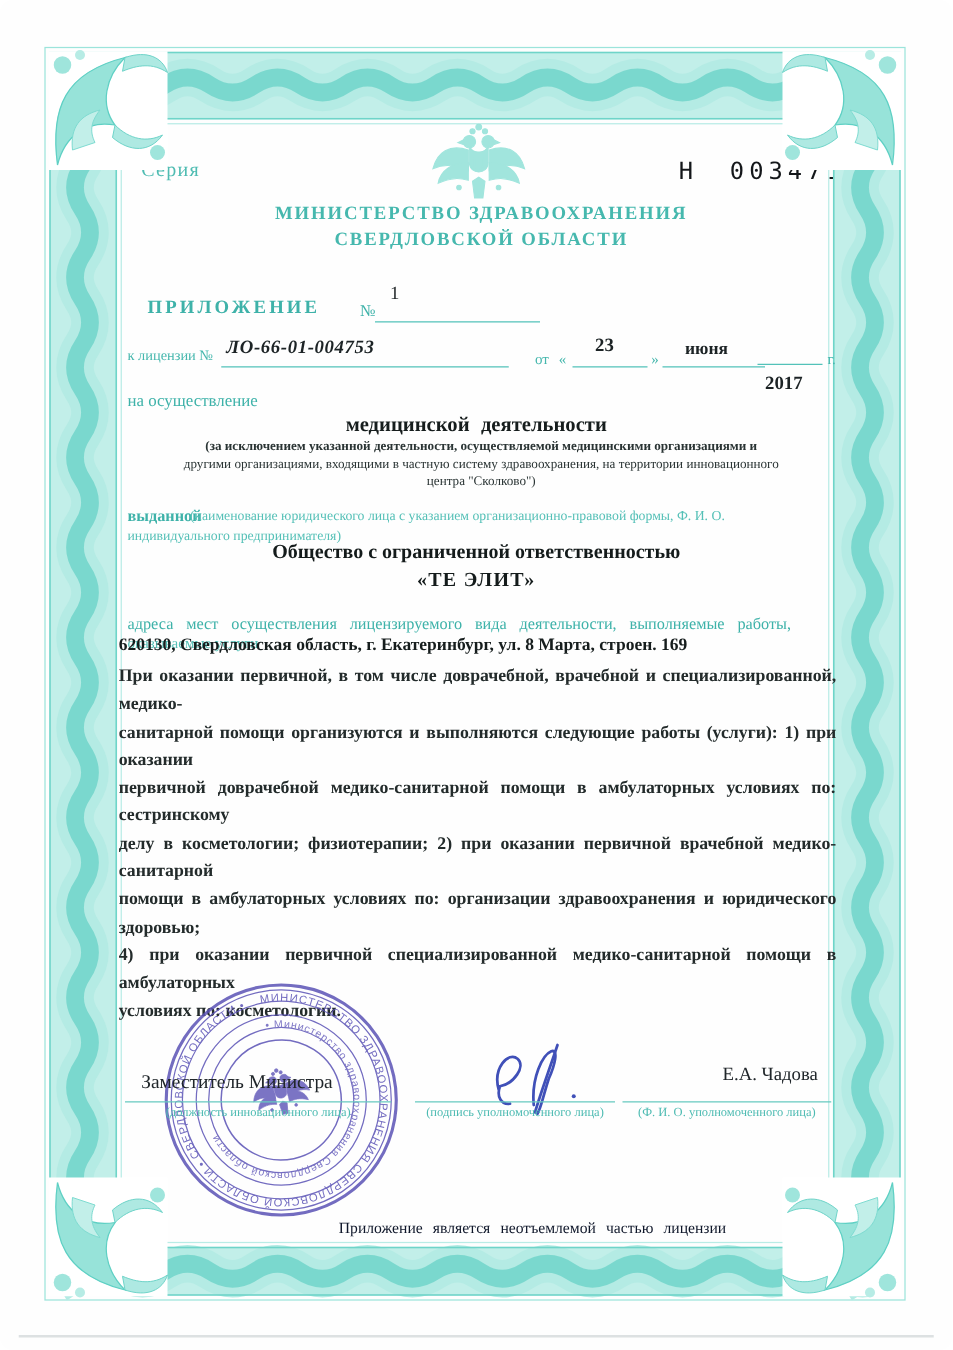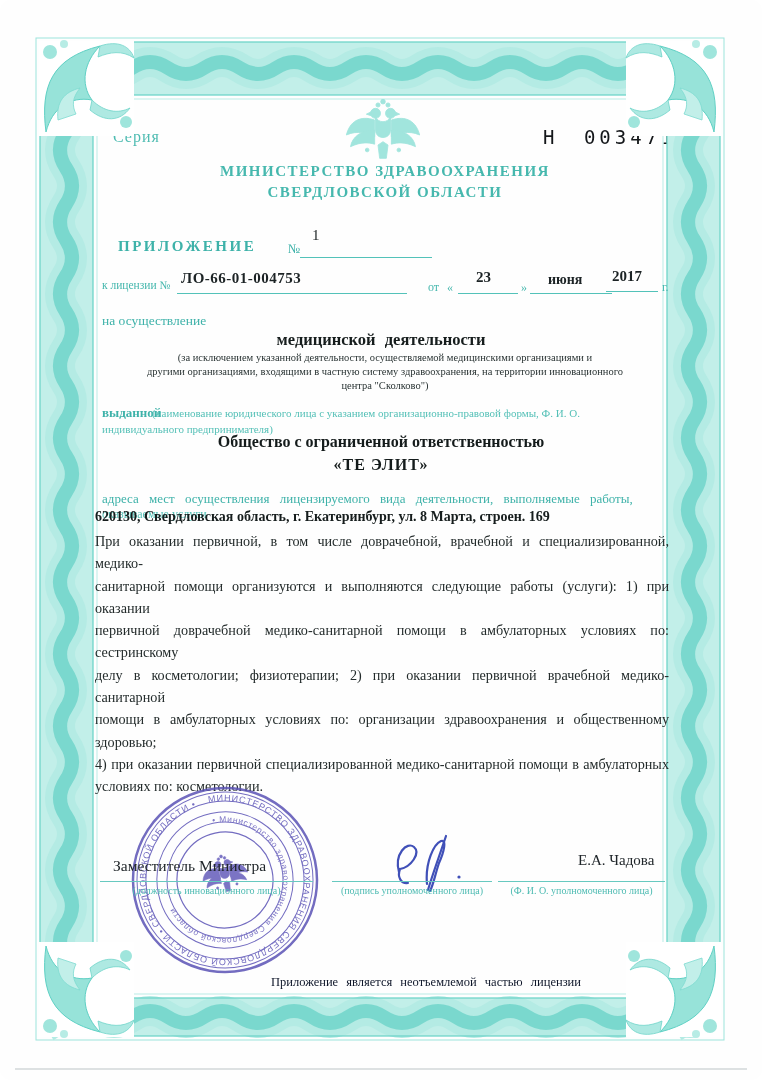--- a/index.html
+++ b/index.html
@@ -20,21 +20,21 @@
 
   .ministry { left:95px; top:161px; width:580px; text-align:center;
               font-size:15px; font-weight:bold; color:#46b8ae; letter-spacing:1.5px; line-height:21px; }
 
   .appendix-label { left:118px; top:238px; font-size:15px; font-weight:bold; color:#3eb2a9; letter-spacing:2.5px; }
   .appendix-no    { left:288px; top:241px; font-size:13px; color:#3eb2a9; }
   .appendix-value { left:312px; top:227px; font-size:15px; color:#22282a; }
   .u-line { height:1px; background:#53c2b9; }
 
   .lic-label { left:102px; top:279px; font-size:11.5px; color:#45b7ad; }
-  .lic-number { left:181px; top:270px; font-size:15px; font-weight:bold; color:#1c2325; letter-spacing:0.5px; }
+  .lic-number { left:181px; top:270px; font-size:15px; font-weight:bold; color:#1c2325; letter-spacing:0.5px;font-style:italic; }
   .lic-ot    { left:428px; top:280px; font-size:12px; color:#45b7ad; }
   .q-open    { left:447px; top:280px; font-size:12px; color:#45b7ad; }
   .lic-day   { left:476px; top:269px; font-size:15px; font-weight:bold; color:#1c2325; }
   .q-close   { left:521px; top:280px; font-size:12px; color:#45b7ad; }
   .lic-month { left:548px; top:272px; font-size:14px; font-weight:bold; color:#1c2325; }
   .lic-year  { left:612px; top:268px; font-size:15px; font-weight:bold; color:#1c2325; }
   .lic-g     { left:662px; top:280px; font-size:12px; color:#45b7ad; }
 
   .activity-intro { left:102px; top:313px; font-size:13.5px; color:#3eb2a9; }
   .activity-title { left:95px; top:330px; width:572px; text-align:center;
@@ -47,21 +47,21 @@
   .issued-note2 { left:102px; top:423px; font-size:11px; color:#55c0b7; }
 
   .org-line { left:95px; width:572px; text-align:center; font-weight:bold; color:#141b1b; }
   .org1 { top:433px; font-size:16px; }
   .org2 { top:456px; font-size:16px; letter-spacing:1px; }
 
   .addr-label1 { left:102px; top:491px; width:566px; font-size:13px; color:#3eb2a9; word-spacing:7px; }
   .addr-label2 { left:102px; top:507px; font-size:12px; color:#55c0b7; }
   .addr-value  { left:95px;  top:509px; font-size:14px; font-weight:bold; color:#161d1d; }
 
-  .services { left:95px; top:530px; width:574px; font-size:14.2px; color:#232b2b; }
+  .services { left:95px; top:530px; width:574px; font-size:14.2px; color:#232b2b;font-weight:bold; }
   .svc-line { line-height:22.3px; text-align:justify; text-align-last:justify; }
   .svc-line.last { text-align:left; text-align-last:left; }
 
   .stamp { left:120px; top:782px; z-index:3; opacity:0.85; }
   .position-value { left:113px; top:857px; font-size:15.5px; color:#20262a; z-index:4;text-align:center; }
   .sig-svg { left:383px; top:832px; z-index:3; }
   .name-value { left:578px; top:852px; font-size:15px; color:#20262a; z-index:4; }
 
   .sig-underline { top:881px; height:1px; background:#67c9c0; z-index:4; }
   .pos-line  { left:100px; width:213px; }
@@ -162,47 +162,47 @@
   <div class="abs lic-label" style="z-index:2;">к лицензии №</div>
   <div class="abs lic-number" style="z-index:2;">ЛО-66-01-004753</div>
   <div class="abs u-line" style="left:177px;top:293px;width:230px;z-index:2;"></div>
   <div class="abs lic-ot" style="z-index:2;">от</div>
   <div class="abs q-open" style="z-index:2;">«</div>
   <div class="abs lic-day" style="z-index:2;">23</div>
   <div class="abs u-line" style="left:458px;top:293px;width:60px;z-index:2;"></div>
   <div class="abs q-close" style="z-index:2;">»</div>
   <div class="abs lic-month" style="z-index:2;">июня</div>
   <div class="abs u-line" style="left:530px;top:293px;width:82px;z-index:2;"></div>
-  <div class="abs lic-year" style="z-index:2;">2017</div>
+  <div class="abs lic-year" style="z-index:2;margin-top:31px;">2017</div>
   <div class="abs u-line" style="left:606px;top:291px;width:52px;z-index:2;"></div>
   <div class="abs lic-g" style="z-index:2;">г.</div>
 
   <div class="abs activity-intro" style="z-index:2;">на осуществление</div>
   <div class="abs activity-title" style="z-index:2;">медицинской  деятельности</div>
-  <div class="abs activity-note note1" style="z-index:2;">(за исключением указанной деятельности, осуществляемой медицинскими организациями и</div>
+  <div class="abs activity-note note1" style="z-index:2;font-weight:bold;">(за исключением указанной деятельности, осуществляемой медицинскими организациями и</div>
   <div class="abs activity-note note2" style="z-index:2;">другими организациями, входящими в частную систему здравоохранения, на территории инновационного</div>
   <div class="abs activity-note note3" style="z-index:2;">центра "Сколково")</div>
 
   <div class="abs issued-label" style="z-index:2;">выданной</div>
   <div class="abs issued-note1" style="z-index:2;">(наименование юридического лица с указанием организационно-правовой формы, Ф. И. О.</div>
   <div class="abs issued-note2" style="z-index:2;">индивидуального предпринимателя)</div>
 
   <div class="abs org-line org1" style="z-index:2;">Общество с ограниченной ответственностью</div>
   <div class="abs org-line org2" style="z-index:2;">«ТЕ ЭЛИТ»</div>
 
   <div class="abs addr-label1" style="z-index:2;">адреса мест осуществления лицензируемого вида деятельности,  выполняемые работы,</div>
   <div class="abs addr-label2" style="z-index:2;">оказываемые услуги</div>
   <div class="abs addr-value" style="z-index:2;">620130, Свердловская область, г. Екатеринбург, ул. 8 Марта, строен. 169</div>
 
   <div class="abs services" style="z-index:2;">
     <div class="svc-line">При оказании первичной, в том числе доврачебной, врачебной и специализированной, медико-</div>
     <div class="svc-line">санитарной помощи организуются и выполняются следующие работы (услуги): 1) при оказании</div>
     <div class="svc-line">первичной доврачебной медико-санитарной помощи в амбулаторных условиях по: сестринскому</div>
     <div class="svc-line">делу в косметологии; физиотерапии; 2) при оказании первичной врачебной медико-санитарной</div>
-    <div class="svc-line">помощи в амбулаторных условиях по: организации здравоохранения и общественному здоровью;</div>
+    <div class="svc-line">помощи в амбулаторных условиях по: организации здравоохранения и юридического здоровью;</div>
     <div class="svc-line">4) при оказании первичной специализированной медико-санитарной помощи в амбулаторных</div>
     <div class="svc-line last">условиях по: косметологии.</div>
   </div>
 
   <svg class="abs stamp" width="210" height="200" viewBox="0 0 210 200">
     <g transform="rotate(-12 105 98)" fill="none" stroke="#5b53b6">
       <circle cx="105" cy="98" r="92" stroke-width="2.5"></circle>
       <circle cx="105" cy="98" r="88" stroke-width="1"></circle>
       <circle cx="105" cy="98" r="68" stroke-width="1"></circle>
       <circle cx="105" cy="98" r="48" stroke-width="1.2"></circle>

